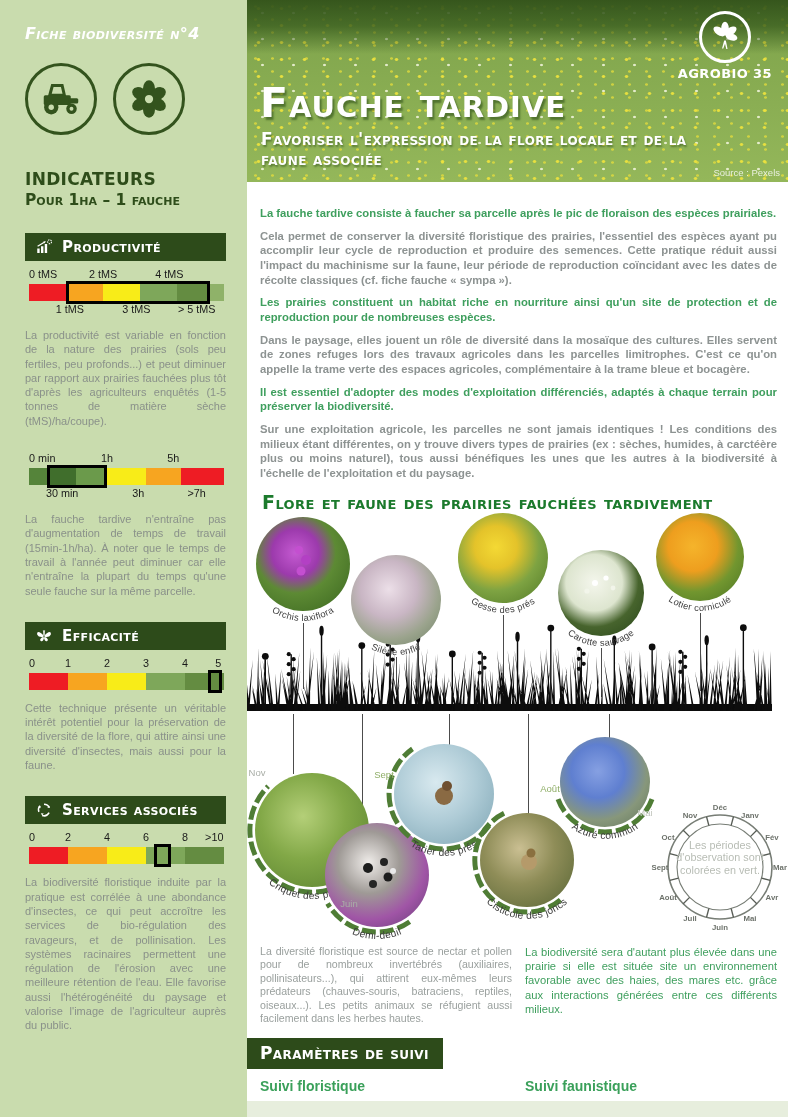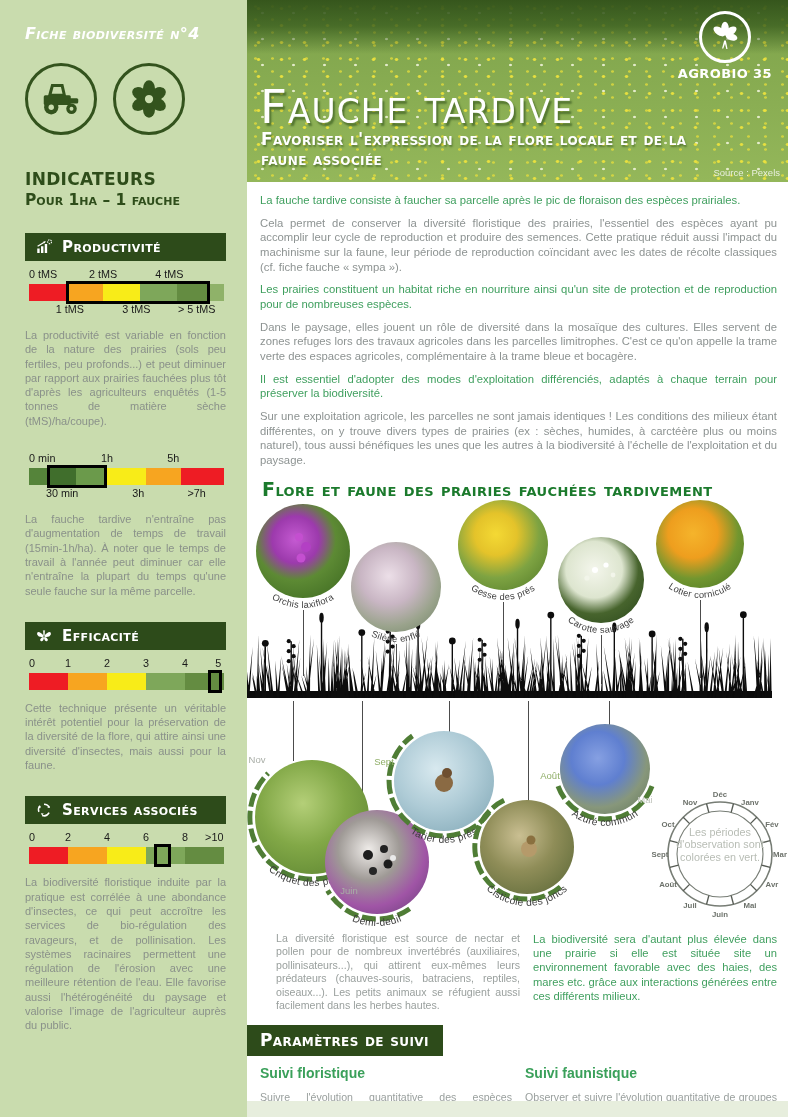--- a/index.html
+++ b/index.html
@@ -50,56 +50,56 @@
     position:relative; height:182px; overflow:hidden;
     background-image:
       linear-gradient(to bottom, rgba(50,82,26,.95) 0px, rgba(58,94,31,.8) 26px, rgba(58,94,31,0) 54px),
       radial-gradient(rgba(240,228,60,.9) 1.3px, rgba(240,228,60,0) 2.3px),
       radial-gradient(rgba(250,250,232,.8) 1px, rgba(250,250,232,0) 1.9px),
       radial-gradient(rgba(235,224,58,.7) 1.1px, rgba(235,224,58,0) 2px),
       linear-gradient(to bottom, #7da24a, #94b75a);
     background-size:100% 100%, 23px 17px, 31px 26px, 17px 13px, 100% 100%;
   }
   .hero-title {
-    position:absolute; left:13px; top:83px; color:#fff; font-weight:normal;
-    font-variant:small-caps; font-size:47px; line-height:1; letter-spacing:1px;
+    position:absolute; left:13px; top:83px; color:#fff; font-weight:bold;
+    font-variant:small-caps; font-size:41px; line-height:1; letter-spacing:1px;
     text-shadow:2px 3px 2px rgba(43,77,23,.6);
     font-family:"DejaVu Sans",sans-serif;
   }
   .hero-sub {
     position:absolute; left:14px; top:129px; width:470px; color:#fff; font-weight:bold;
     font-variant:small-caps; font-size:17px; line-height:1.18; letter-spacing:.4px;
     text-shadow:1px 2px 2px rgba(43,77,23,.55);
     font-family:"DejaVu Sans",sans-serif;
   }
   .logo { position:absolute; right:16px; top:11px; text-align:center; color:#fff; }
   .logo-circle { width:52px; height:52px; border:3px solid #fff; border-radius:50%; margin:0 auto; display:flex; align-items:center; justify-content:center; }
   .logo-circle svg { width:34px; height:34px; }
   .logo-text { margin-top:3px; font-weight:bold; font-size:13px; letter-spacing:.4px; font-family:"DejaVu Sans",sans-serif; }
   .source-credit { position:absolute; right:8px; bottom:4px; font-size:9.5px; color:rgba(240,244,233,.92); }
-  .intro { padding:11px 11px 0 13px; }
+  .intro { padding:24px 11px 0 13px;font-weight:bold; }
   .intro p { font-size:11.3px; line-height:1.3; text-align:justify; margin-bottom:8px; }
   .intro p.green { color:#3f9f5e; }
   .intro p.gray  { color:#8d9392; }
   .diagram-heading {
     margin:10px 0 0 15px; color:#1b7a2c; font-weight:bold; font-variant:small-caps;
     font-size:19px; letter-spacing:.4px; font-family:"DejaVu Sans",sans-serif;
   }
   .diagram { position:relative; height:426px; margin-top:4px; }
   .diag-item { position:absolute; z-index:2; }
   .diag-item svg { display:block; width:100%; height:100%; overflow:visible; }
   .connector { position:absolute; width:1.4px; background:#4c4c4c; z-index:1; }
   .grass-wrap { position:absolute; left:0; top:94px; width:525px; height:100px; z-index:1; }
   .month-tag { position:absolute; font-size:9.5px; white-space:nowrap; transform:translate(-50%,-50%); }
   .calendar { position:absolute; z-index:2; }
   .cal-note {
     position:absolute; width:106px; text-align:center; font-size:10.8px; line-height:1.18;
     color:#b8bdb5; z-index:3;
   }
-  .two-col { display:flex; gap:13px; padding:2px 11px 0 29px; }
+  .two-col { display:flex; gap:13px; padding:2px 11px 0 13px; }
   .two-col .col { flex:1; }
   .two-col p { font-size:10.6px; line-height:1.28; text-align:justify; }
   .two-col .col-left p { color:#9aa09e; }
   .two-col .col-right p { color:#3f9f5e; font-weight:500; font-size:11.2px; }
   .params { margin-top:12px; }
   .params-bar {
     display:inline-block; background:#2d4b1a; color:#fff; padding:5px 14px 6px 13px;
     font-variant:small-caps; font-weight:bold; font-size:17px; letter-spacing:.4px;
     font-family:"DejaVu Sans",sans-serif;
   }

